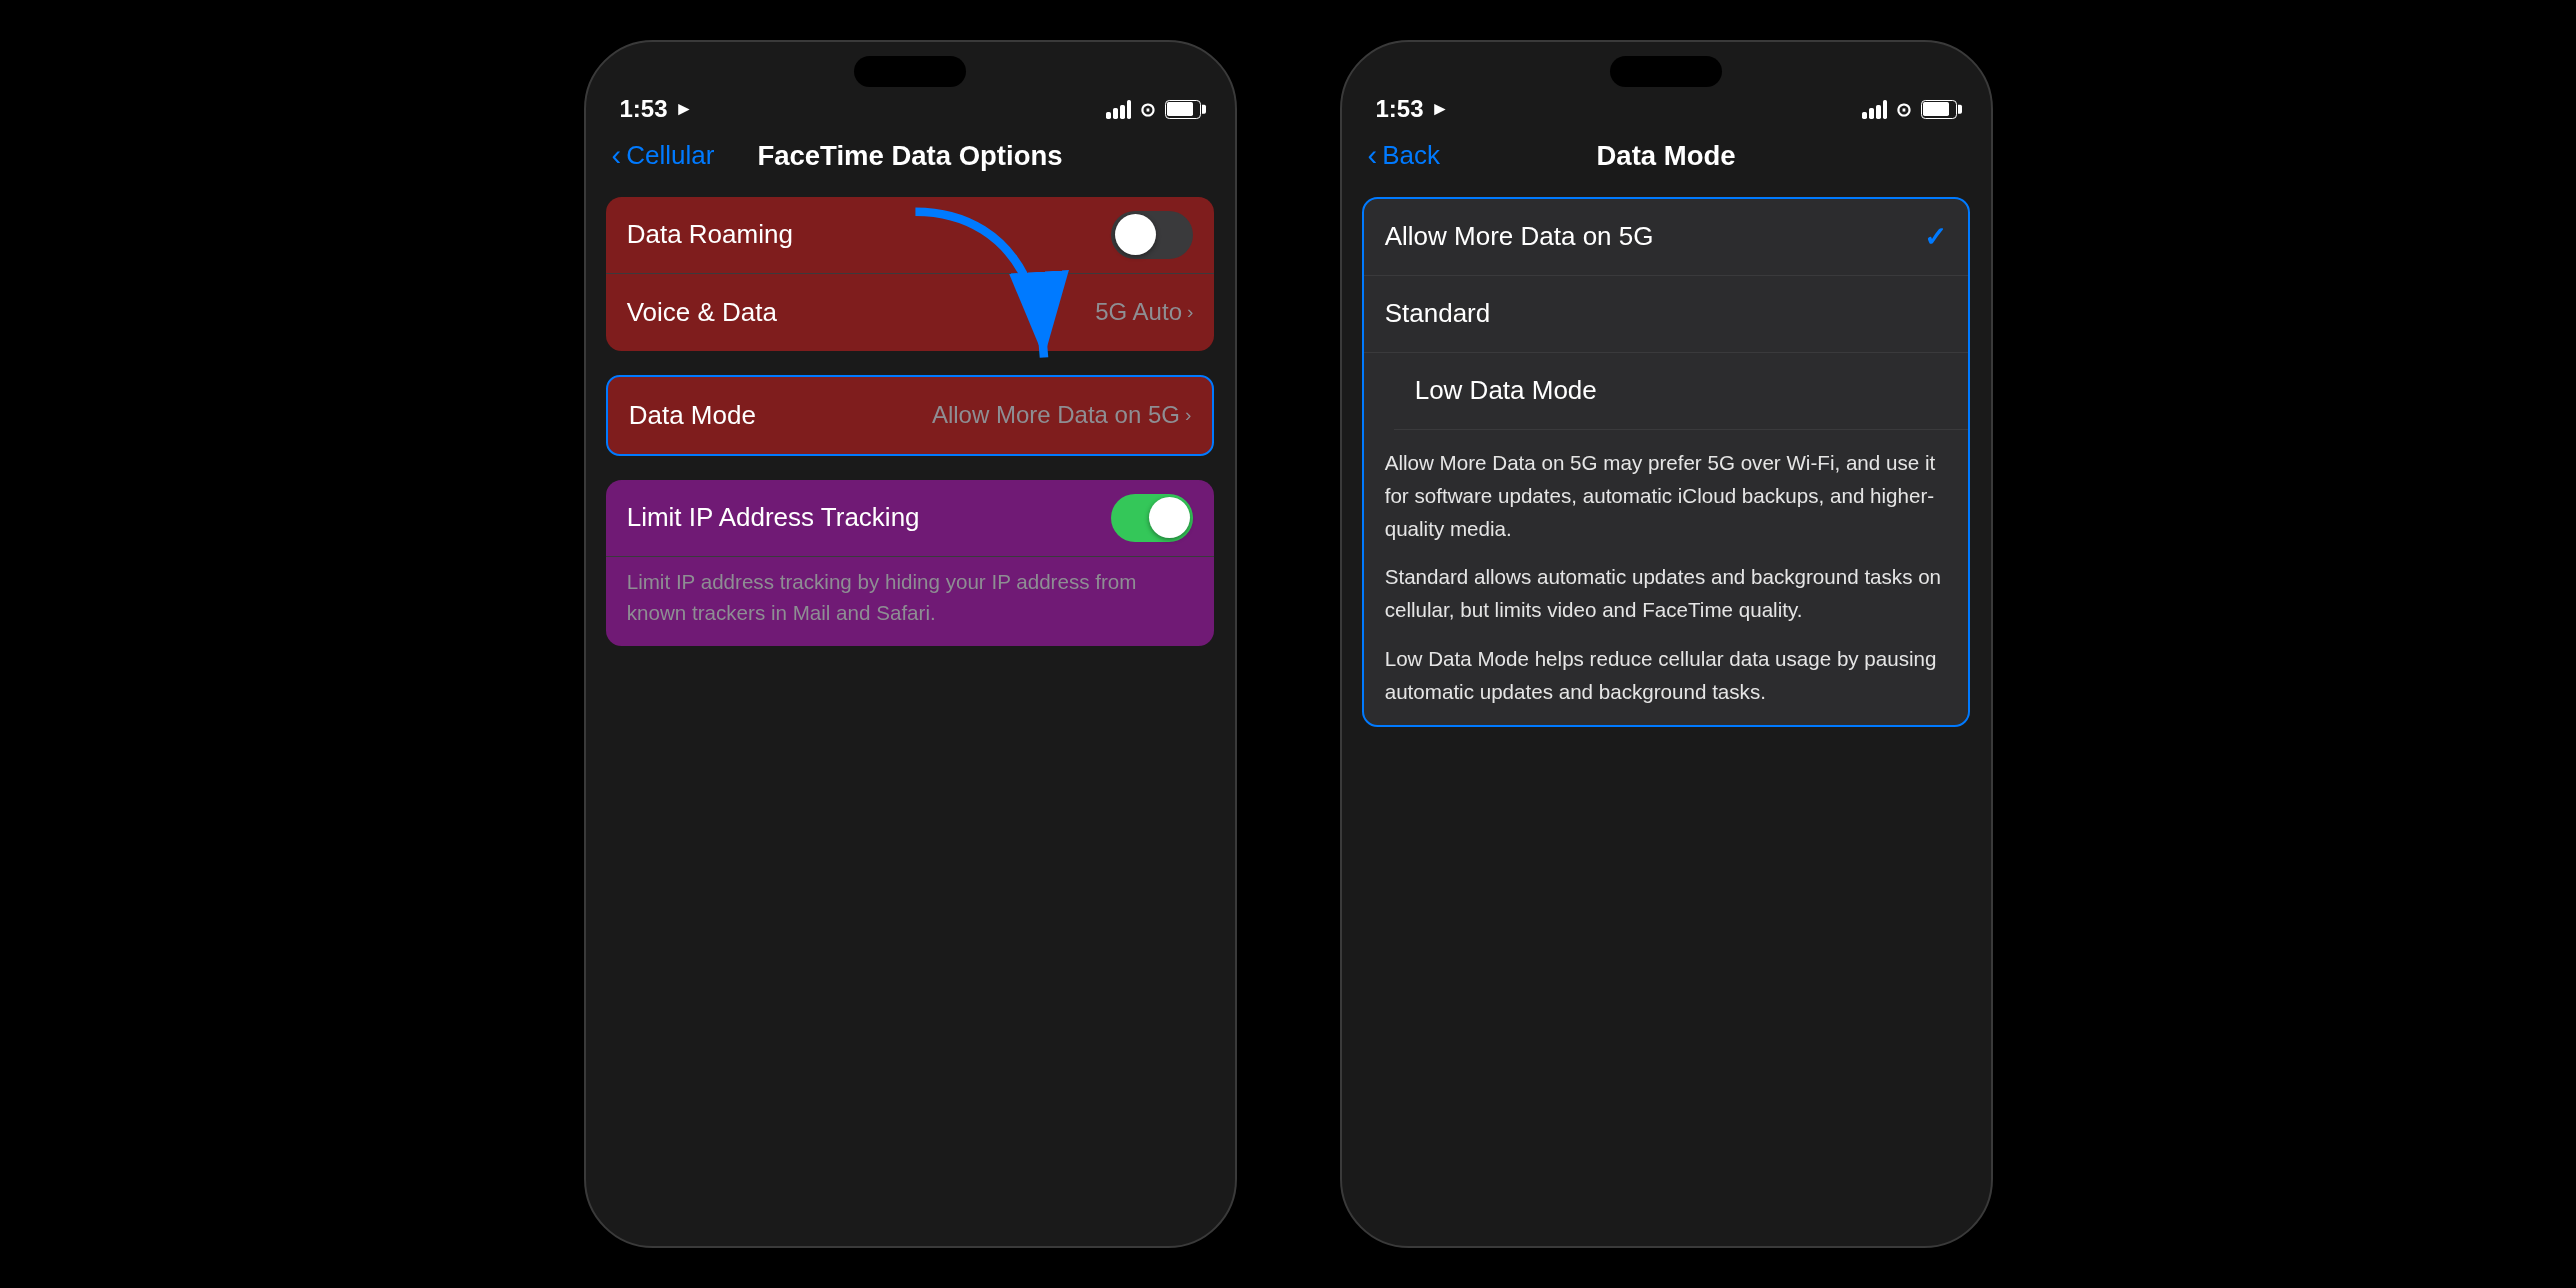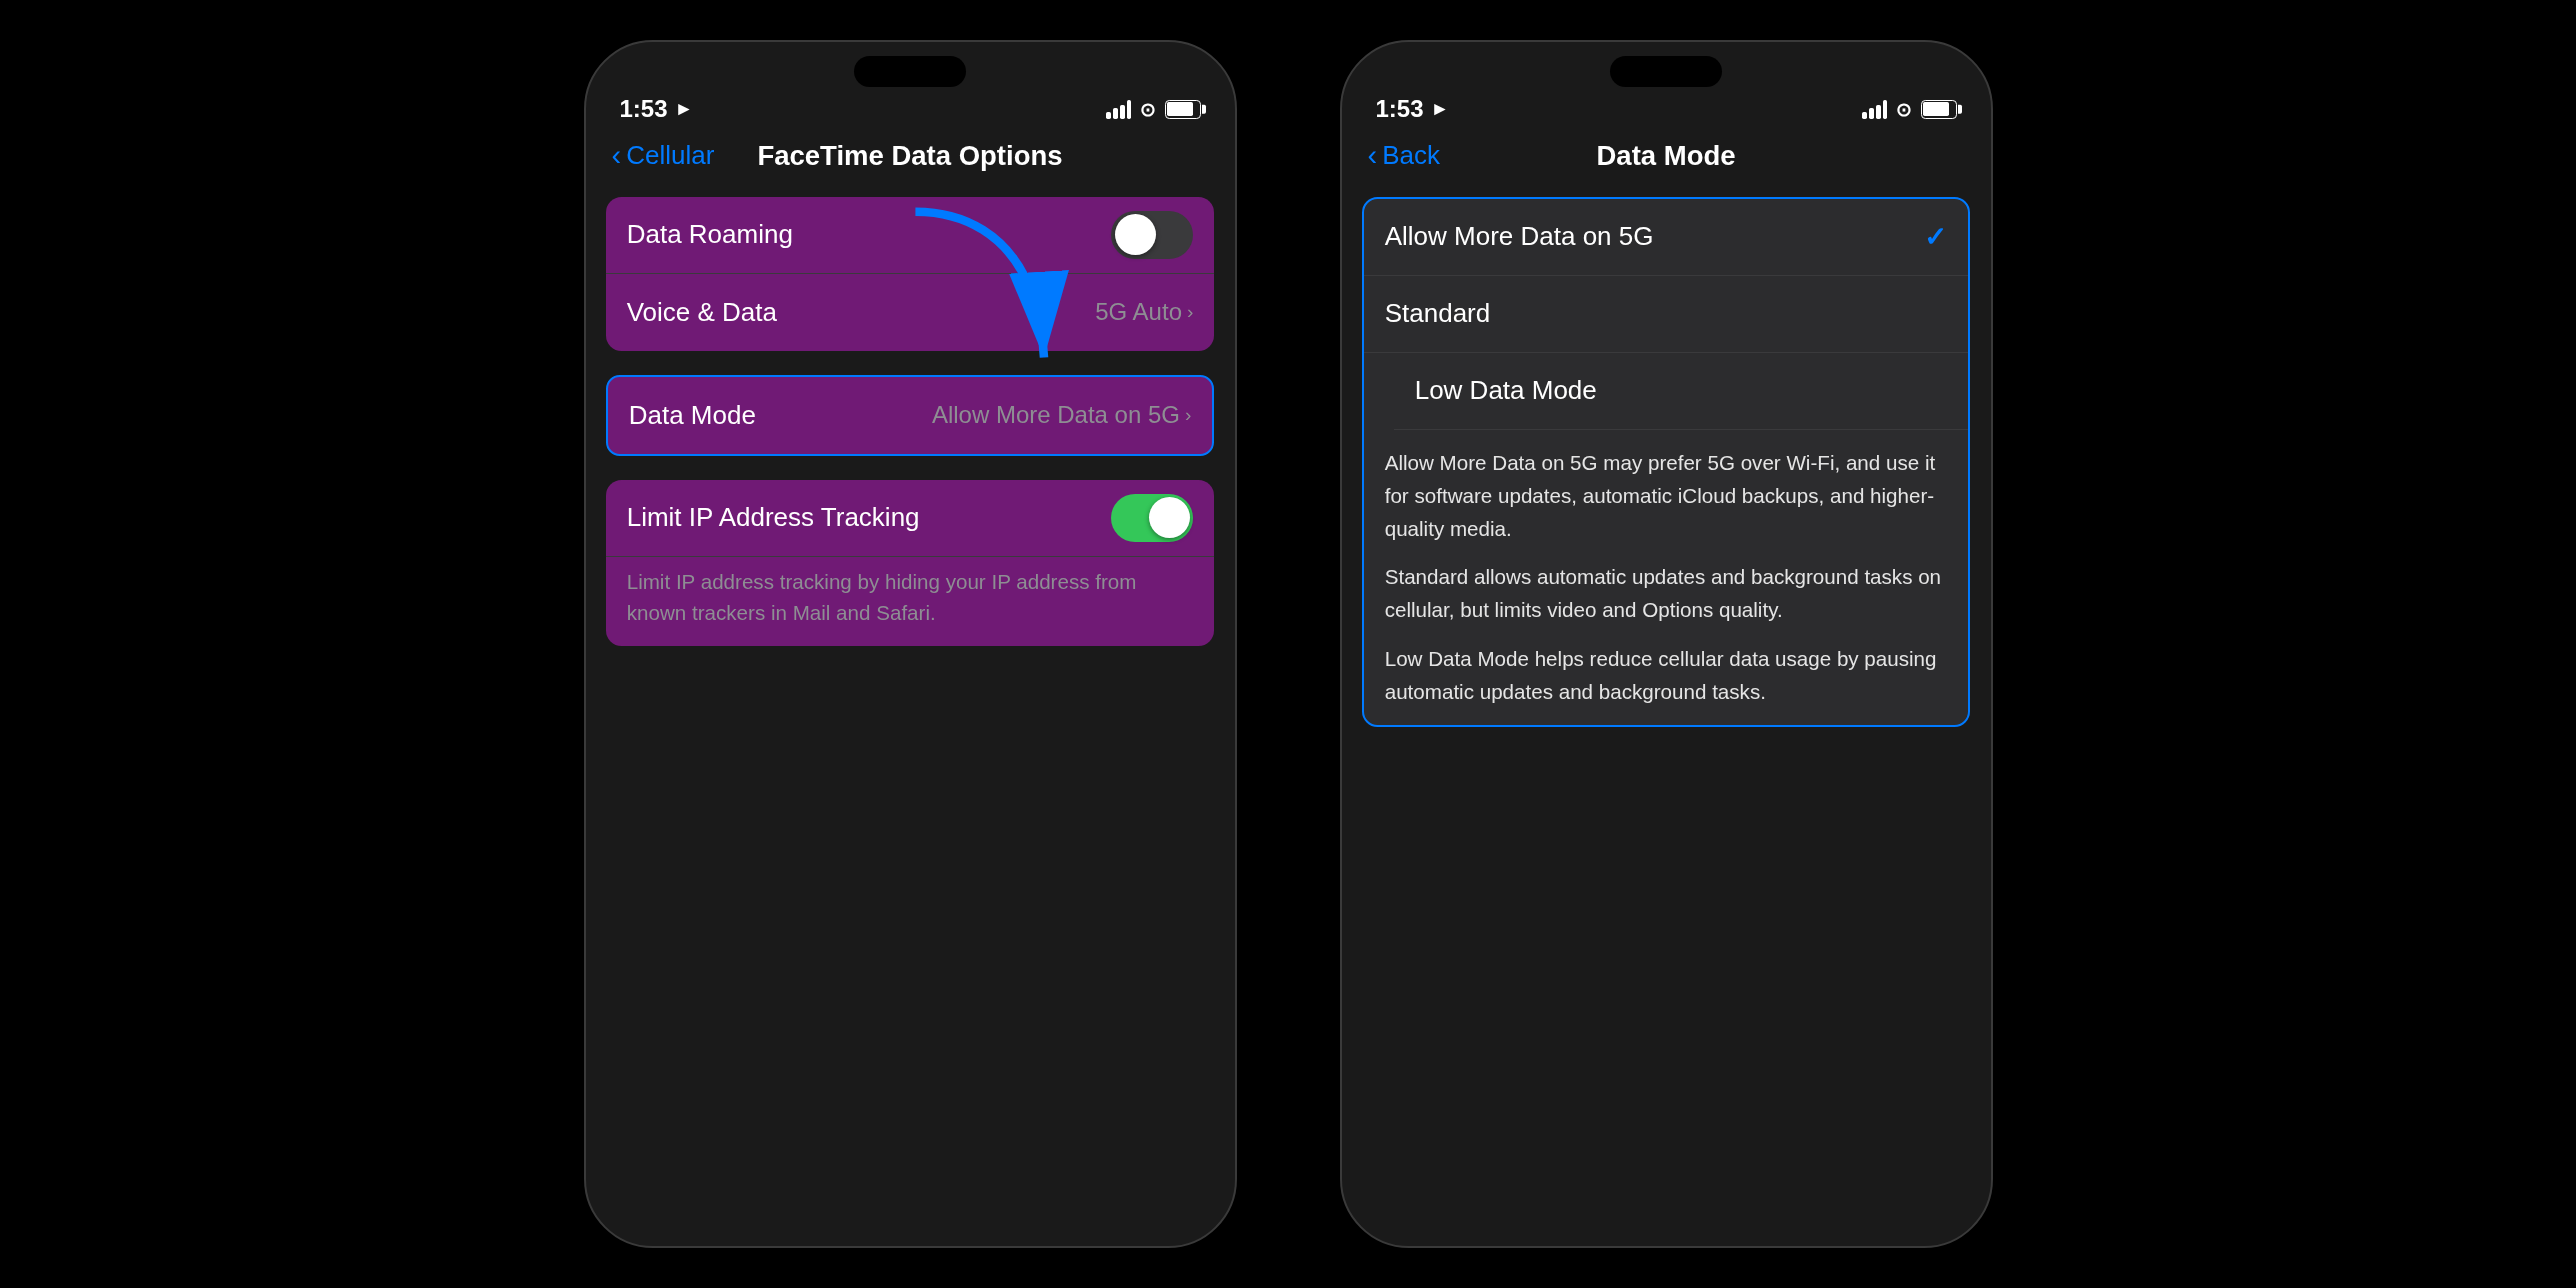--- a/index.html
+++ b/index.html
@@ -171,21 +171,21 @@
 
     
     .content {
       flex: 1;
       padding: 17px 20.6px;
       overflow: hidden;
     }
 
     
     .settings-group {
-      background: #701a75;
+      background: #7f1d1d;
       border-radius: 15.5px;
       overflow: hidden;
       margin-bottom: 24px;
     }
 
     .settings-row {
       display: flex;
       align-items: center;
       justify-content: space-between;
       padding: 0 20.6px;
@@ -448,21 +448,21 @@
       <div class="option-row">
         <span class="option-label">Standard</span>
       </div>
 
       <div class="option-row" style="border-bottom: 0.9px solid #3a3a3c; margin-left: 30px;">
         <span class="option-label">Low Data Mode</span>
       </div>
 
       <div class="description-block">
         <p>Allow More Data on 5G may prefer 5G over Wi-Fi, and use it for software updates, automatic iCloud backups, and higher-quality media.</p>
-        <p>Standard allows automatic updates and background tasks on cellular, but limits video and Options quality.</p>
+        <p>Standard allows automatic updates and background tasks on cellular, but limits video and FaceTime quality.</p>
         <p>Low Data Mode helps reduce cellular data usage by pausing automatic updates and background tasks.</p>
       </div>
 
     </div>
 
   </div>
 </div>
 
 
 </body></html>

